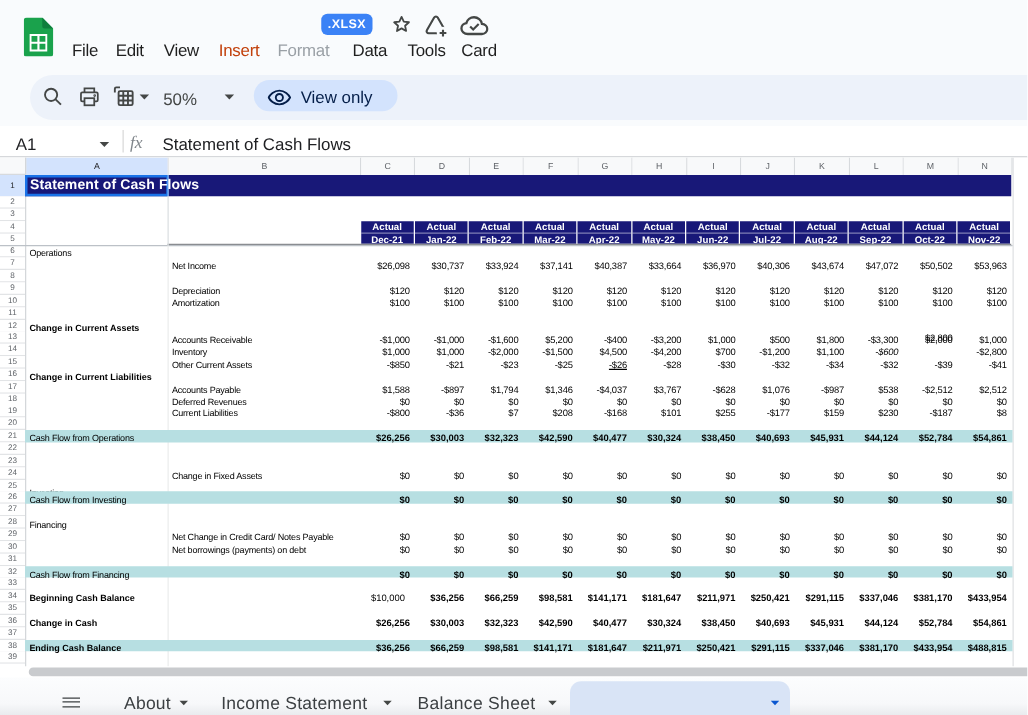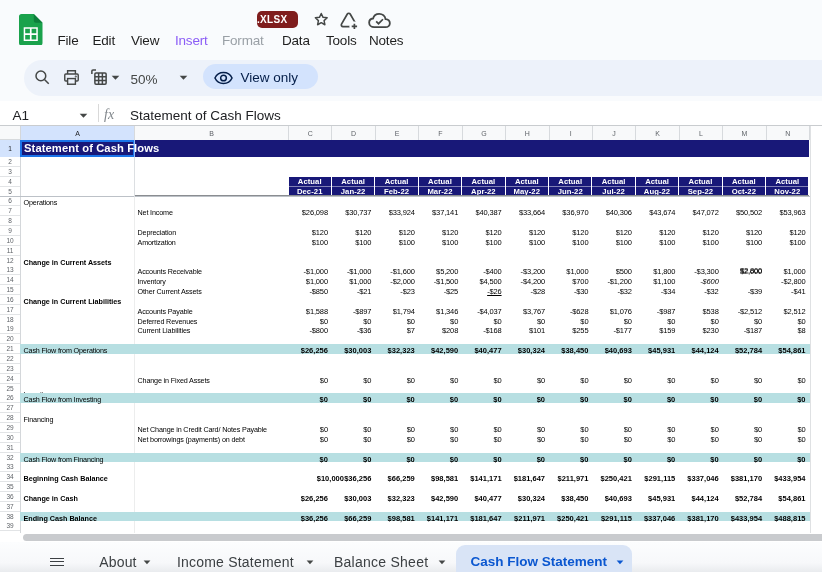--- a/index.html
+++ b/index.html
@@ -11,42 +11,42 @@
 </style></head>
 <body>
 <div id="app">
 
 <div style="position:absolute;left:0;top:0;width:822px;height:101px;background:#f9fbfd"></div>
 <svg width="23.5" height="31.5" viewBox="0 0 23.5 31.5" style="position:absolute;left:19px;top:13.5px">
 <path d="M2.6 0 H14.8 L23.5 8.7 V28.9 A2.6 2.6 0 0 1 20.9 31.5 H2.6 A2.6 2.6 0 0 1 0 28.9 V2.6 A2.6 2.6 0 0 1 2.6 0 Z" fill="#1aa24c"></path>
 <path d="M14.8 0 L23.5 8.7 H16.8 A2 2 0 0 1 14.8 6.7 Z" fill="#0e7e3c"></path>
 <path d="M4.7 13.2 H18.8 V27.1 H4.7 Z M6.2 14.8 V19.3 H10.9 V14.8 Z M12.6 14.8 V19.3 H17.3 V14.8 Z M6.2 21 V25.5 H10.9 V21 Z M12.6 21 V25.5 H17.3 V21 Z" fill="#fff" fill-rule="evenodd"></path>
 </svg>
-<div style="position:absolute;left:257px;top:10.5px;width:41px;height:17px;background:#7f1d1d;border-radius:5px;color:#fff;font-size:10px;font-weight:bold;text-align:left;line-height:17.5px;letter-spacing:.3px">.XLSX</div>
+<div style="position:absolute;left:257px;top:10.5px;width:41px;height:17px;background:#3b82f6;border-radius:5px;color:#fff;font-size:10px;font-weight:bold;text-align:center;line-height:17.5px;letter-spacing:.3px">.XLSX</div>
 <svg width="16.5" height="16.5" viewBox="0 0 24 24" style="position:absolute;left:313px;top:11px" fill="none" stroke="#444746" stroke-width="2.1">
       <path d="M12 3.6 L14.6 9.2 L20.6 9.9 L16.1 14 L17.3 20 L12 17 L6.7 20 L7.9 14 L3.4 9.9 L9.4 9.2 Z" stroke-linejoin="round"></path>
     </svg>
 <svg width="21.5" height="21" viewBox="0 0 24 23" style="position:absolute;left:338px;top:9.5px" fill="none">
 <path d="M12 3.4 C12.65 3.4 13.25 3.74 13.58 4.3 L20.1 15.55 C20.43 16.12 20.43 16.8 20.1 17.37 C19.77 17.94 19.17 18.28 18.52 18.28 H5.48 C4.83 18.28 4.23 17.94 3.9 17.37 C3.57 16.8 3.57 16.12 3.9 15.55 L10.42 4.3 C10.75 3.74 11.35 3.4 12 3.4 Z" stroke="#444746" stroke-width="1.9" stroke-linejoin="round"></path>
 <circle cx="18.3" cy="18.1" r="5.6" fill="#f9fbfd"></circle>
 <path d="M15.3 18.1 H21.3 M18.3 15.1 V21.1" stroke="#444746" stroke-width="1.9"></path>
 </svg>
 <svg width="23" height="17" viewBox="0 0 24 17" style="position:absolute;left:368px;top:12px" fill="none" stroke="#444746" stroke-width="1.9">
 <path d="M6.5 15.5 C3.5 15.5 1.2 13.4 1.2 10.8 C1.2 8.5 3 6.7 5.3 6.4 C6 3.6 8.6 1.5 11.7 1.5 C15 1.5 17.8 3.9 18.3 7 C20.8 7.2 22.8 9 22.8 11.3 C22.8 13.6 20.8 15.5 18.3 15.5 Z"></path>
 <path d="M8.5 9.3 L11 11.8 L15.6 7.2" stroke-width="1.8"></path>
 </svg>
 <div style="position:absolute;left:0;top:33.4px;font-size:13.5px;letter-spacing:-0.2px;color:#1f1f1f">
 <span style="position:absolute;left:57.5px">File</span>
 <span style="position:absolute;left:92.5px">Edit</span>
 <span style="position:absolute;left:131px">View</span>
-<span style="position:absolute;left:175px;color:#8b5cf6">Insert</span>
+<span style="position:absolute;left:175px;color:#c2410c">Insert</span>
 <span style="position:absolute;left:222px;color:#9aa0a6">Format</span>
 <span style="position:absolute;left:282px">Data</span>
 <span style="position:absolute;left:326px">Tools</span>
-<span style="position:absolute;left:369px">Notes</span>
+<span style="position:absolute;left:369px">Card</span>
 </div>
 
 <div style="position:absolute;left:24px;top:60px;width:798px;height:36px;background:#edf2fa;border-radius:18px 0 0 18px"></div>
 <svg width="18" height="18" viewBox="0 0 24 24" style="position:absolute;left:33px;top:68px" fill="none" stroke="#444746" stroke-width="2">
       <circle cx="10.5" cy="10.5" r="6.5"></circle>
       <path d="M15.3 15.3 L21 21"></path>
     </svg>
 <svg width="17" height="17" viewBox="0 0 24 24" style="position:absolute;left:63px;top:69px" fill="none" stroke="#444746" stroke-width="2">
       <path d="M6.5 7 V2.5 H17.5 V7"></path>
       <rect x="2.5" y="7" width="19" height="10" rx="1.5"></rect>
@@ -410,21 +410,21 @@
 <div class="cv" style="left:418.25px;top:326.50px;width:39.92px;height:9.85px;line-height:13.05px;font-weight:bold;letter-spacing:0">$0</div>
 <div class="cv" style="left:461.67px;top:326.50px;width:39.92px;height:9.85px;line-height:13.05px;font-weight:bold;letter-spacing:0">$0</div>
 <div class="cv" style="left:505.08px;top:326.50px;width:39.92px;height:9.85px;line-height:13.05px;font-weight:bold;letter-spacing:0">$0</div>
 <div class="cv" style="left:548.50px;top:326.50px;width:39.92px;height:9.85px;line-height:13.05px;font-weight:bold;letter-spacing:0">$0</div>
 <div class="cv" style="left:591.92px;top:326.50px;width:39.92px;height:9.85px;line-height:13.05px;font-weight:bold;letter-spacing:0">$0</div>
 <div class="cv" style="left:635.33px;top:326.50px;width:39.92px;height:9.85px;line-height:13.05px;font-weight:bold;letter-spacing:0">$0</div>
 <div class="cv" style="left:678.75px;top:326.50px;width:39.92px;height:9.85px;line-height:13.05px;font-weight:bold;letter-spacing:0">$0</div>
 <div class="cv" style="left:722.17px;top:326.50px;width:39.92px;height:9.85px;line-height:13.05px;font-weight:bold;letter-spacing:0">$0</div>
 <div class="cv" style="left:765.58px;top:326.50px;width:39.92px;height:9.85px;line-height:13.05px;font-weight:bold;letter-spacing:0">$0</div>
 <div class="ct" style="left:23.5px;top:346.20px;height:9.85px;line-height:13.05px;font-weight:bold;letter-spacing:0">Beginning Cash Balance</div>
-<div class="cv" style="left:304px;top:346.20px;width:39.92px;height:9.85px;line-height:13.05px;font-weight:bold;letter-spacing:0">$10,000</div>
+<div class="cv" style="left:284px;top:346.20px;width:39.92px;height:9.85px;line-height:13.05px;font-weight:normal;letter-spacing:0">$10,000</div>
 <div class="cv" style="left:331.42px;top:346.20px;width:39.92px;height:9.85px;line-height:13.05px;font-weight:bold;letter-spacing:0">$36,256</div>
 <div class="cv" style="left:374.83px;top:346.20px;width:39.92px;height:9.85px;line-height:13.05px;font-weight:bold;letter-spacing:0">$66,259</div>
 <div class="cv" style="left:418.25px;top:346.20px;width:39.92px;height:9.85px;line-height:13.05px;font-weight:bold;letter-spacing:0">$98,581</div>
 <div class="cv" style="left:461.67px;top:346.20px;width:39.92px;height:9.85px;line-height:13.05px;font-weight:bold;letter-spacing:0">$141,171</div>
 <div class="cv" style="left:505.08px;top:346.20px;width:39.92px;height:9.85px;line-height:13.05px;font-weight:bold;letter-spacing:0">$181,647</div>
 <div class="cv" style="left:548.50px;top:346.20px;width:39.92px;height:9.85px;line-height:13.05px;font-weight:bold;letter-spacing:0">$211,971</div>
 <div class="cv" style="left:591.92px;top:346.20px;width:39.92px;height:9.85px;line-height:13.05px;font-weight:bold;letter-spacing:0">$250,421</div>
 <div class="cv" style="left:635.33px;top:346.20px;width:39.92px;height:9.85px;line-height:13.05px;font-weight:bold;letter-spacing:0">$291,115</div>
 <div class="cv" style="left:678.75px;top:346.20px;width:39.92px;height:9.85px;line-height:13.05px;font-weight:bold;letter-spacing:0">$337,046</div>
 <div class="cv" style="left:722.17px;top:346.20px;width:39.92px;height:9.85px;line-height:13.05px;font-weight:bold;letter-spacing:0">$381,170</div>
@@ -472,16 +472,15 @@
     </svg>
 <div style="position:absolute;left:177px;top:553.5px;font-size:14px;letter-spacing:0.2px;font-weight:500;color:#3c4043">Income Statement</div>
 <svg width="8" height="4.6" viewBox="0 0 10 6" style="position:absolute;left:306px;top:560.3px">
       <path d="M0.6 0.8 L5 5.4 L9.4 0.8 Z" fill="#444746"></path>
     </svg>
 <div style="position:absolute;left:334px;top:553.5px;font-size:14px;letter-spacing:0.25px;font-weight:500;color:#3c4043">Balance Sheet</div>
 <svg width="8" height="4.6" viewBox="0 0 10 6" style="position:absolute;left:437.5px;top:560.3px">
       <path d="M0.6 0.8 L5 5.4 L9.4 0.8 Z" fill="#444746"></path>
     </svg>
 <div style="position:absolute;left:456px;top:544.5px;width:176px;height:28px;background:#d9e4f6;border-radius:9px 9px 0 0"></div>
-<div style="position:absolute;left:470.5px;top:553.5px;font-size:13.5px;font-weight:bold;color:#0b57d0">Cash Flow Statement</div>
 <svg width="8" height="4.6" viewBox="0 0 10 6" style="position:absolute;left:615.5px;top:560.3px">
       <path d="M0.6 0.8 L5 5.4 L9.4 0.8 Z" fill="#0b57d0"></path>
     </svg>
 </div>
 </body></html>

